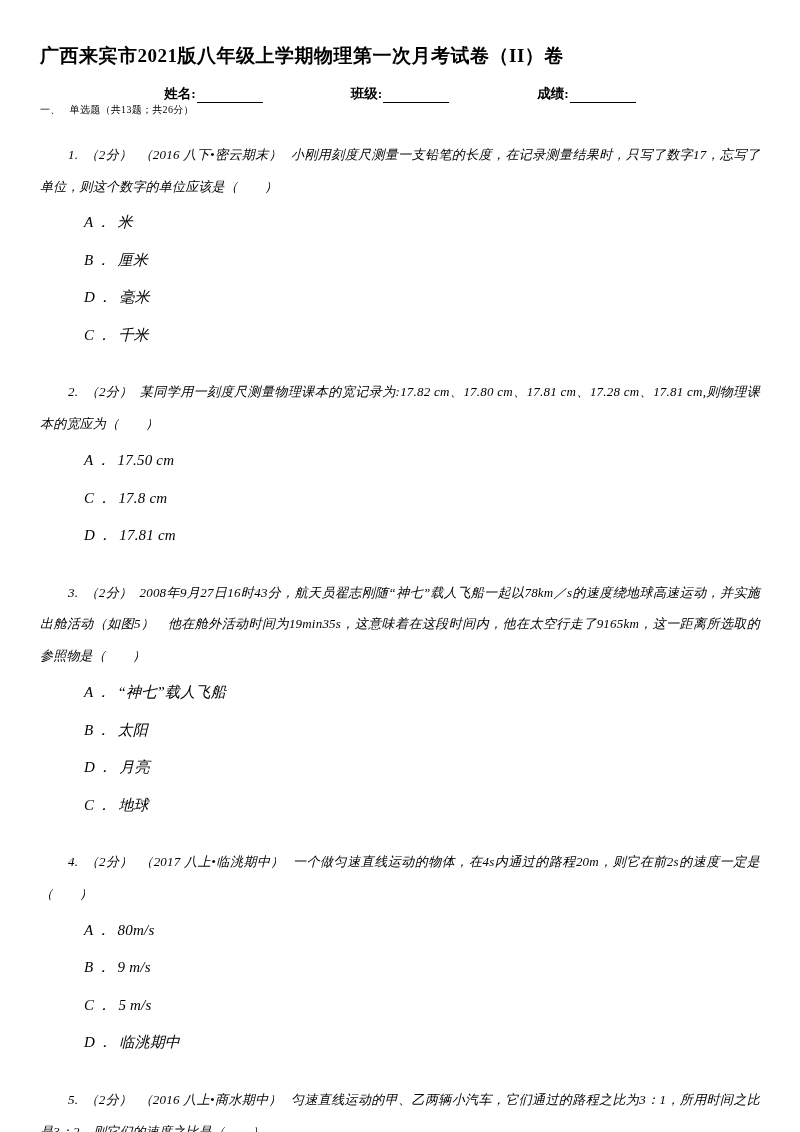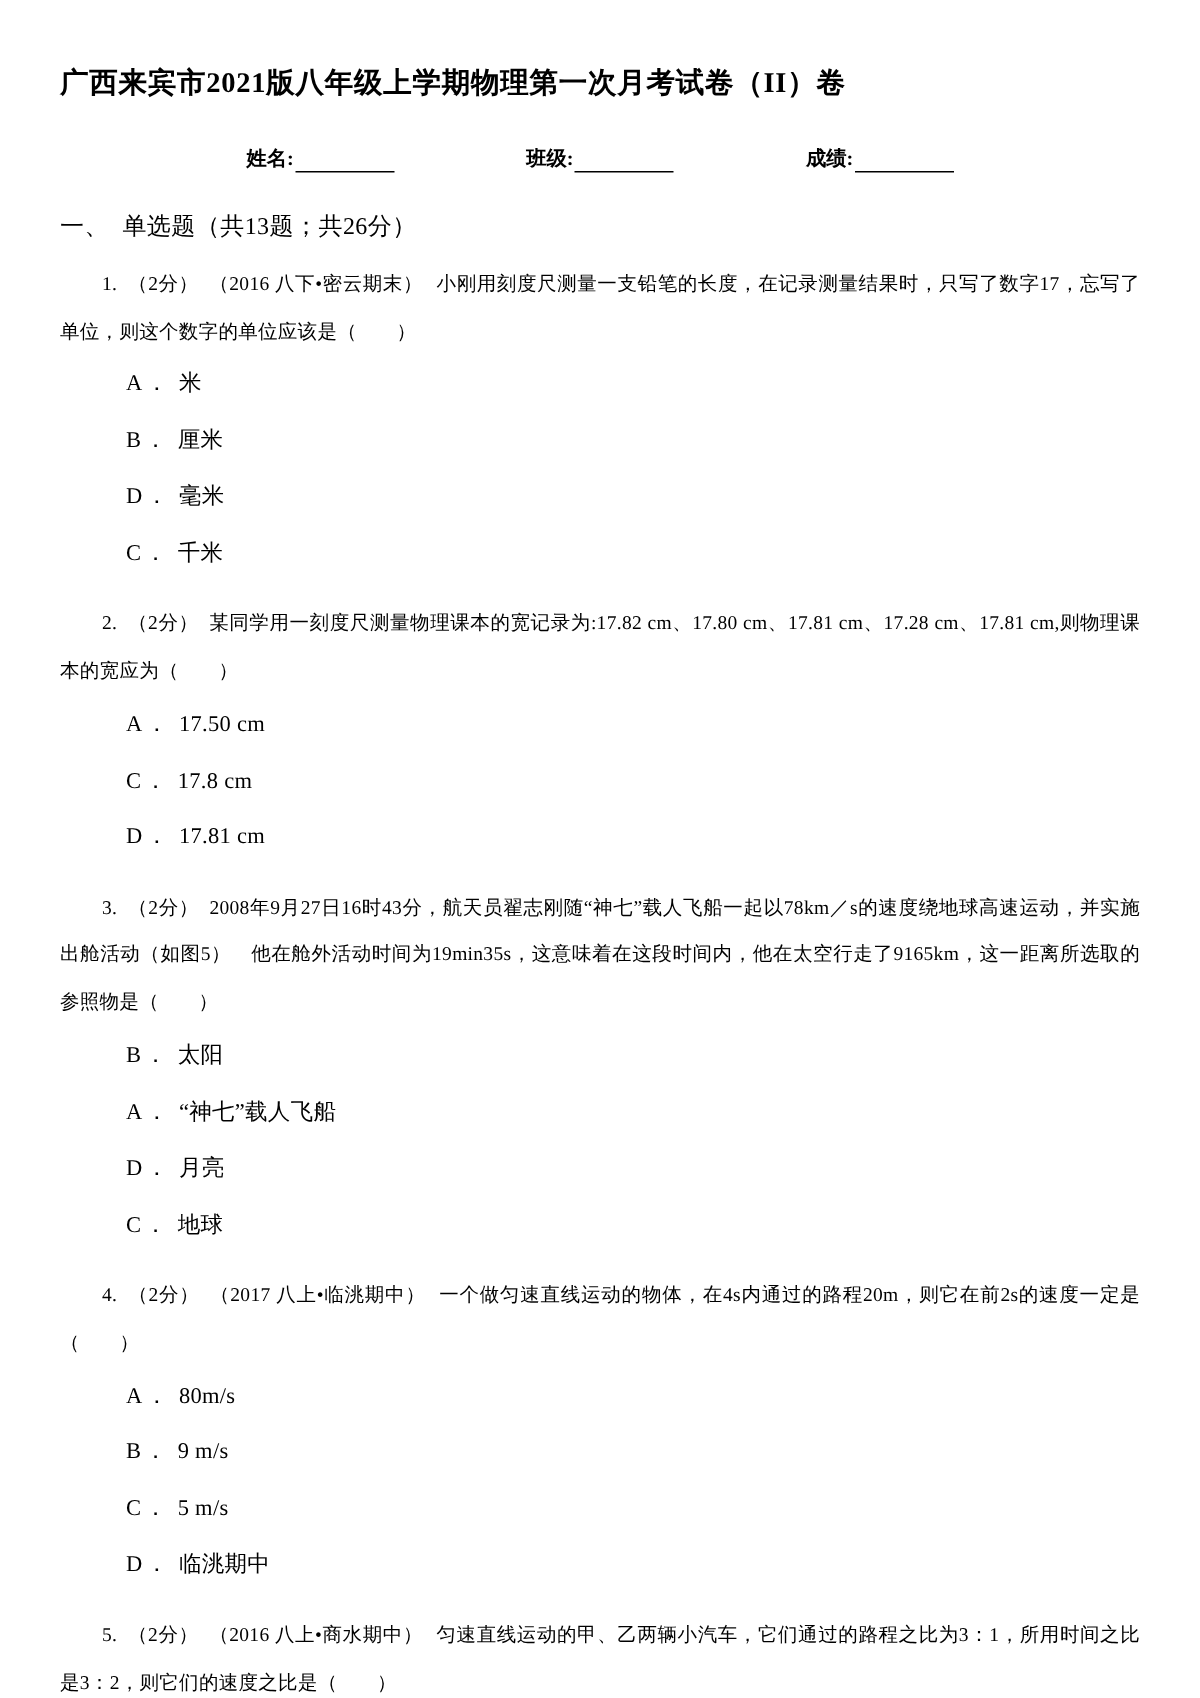--- a/index.html
+++ b/index.html
@@ -27,50 +27,50 @@
     font-weight: bold;
     letter-spacing: 0.5px;
     margin-top: 44px;
     margin-bottom: 0;
     line-height: 1.3;
   }
   .field-row {
     display: flex;
     justify-content: center;
     gap: 88px;
-    margin-top: 28px;
+    margin-top: 16px;
     font-size: 13.5px;
     font-weight: bold;
   }
   .field {
     display: inline-flex;
     align-items: flex-end;
     white-space: nowrap;
   }
   .field-label {
     font-weight: bold;
   }
   .field-blank {
     display: inline-block;
     width: 66px;
     border-bottom: 1.4px solid #000;
     height: 13px;
     margin-left: 1px;
   }
   .section-header {
-    font-size: 16px;
-    margin-top: 26px;
+    font-size: 10px;
     margin-bottom: 4px;
     letter-spacing: 0.3px;
   }
   .section-header .sec-num {
     margin-right: 9px;
   }
   .question {
-    margin-top: 11px;
+    margin-top: 22px;
+    font-style: italic;
   }
   .q-text {
     font-size: 13px;
     line-height: 2.45;
     text-align: justify;
     text-indent: 28px;
     letter-spacing: 0.2px;
   }
   .q-num {
     margin-right: 7px;
@@ -144,22 +144,22 @@
       <div class="option"><span class="opt-letter">C</span><span class="opt-dot">．</span><span>17.8 cm</span></div>
       <div class="option"><span class="opt-letter">D</span><span class="opt-dot">．</span><span>17.81 cm</span></div>
     </div>
   </div>
 
   <div class="question">
     <div class="q-text">
       <span class="q-num">3.</span><span class="q-score">（2分）</span><span>2008年9月27日16时43分，航天员翟志刚随“神七”载人飞船一起以78km／s的速度绕地球高速运动，并实施出舱活动（如图5）　他在舱外活动时间为19min35s，这意味着在这段时间内，他在太空行走了9165km，这一距离所选取的参照物是（　　）</span>
     </div>
     <div class="options">
+      <div class="option"><span class="opt-letter">A</span><span class="opt-dot">．</span><span>“神七”载人飞船</span></div>
       <div class="option"><span class="opt-letter">B</span><span class="opt-dot">．</span><span>太阳</span></div>
-      <div class="option"><span class="opt-letter">A</span><span class="opt-dot">．</span><span>“神七”载人飞船</span></div>
       <div class="option"><span class="opt-letter">D</span><span class="opt-dot">．</span><span>月亮</span></div>
       <div class="option"><span class="opt-letter">C</span><span class="opt-dot">．</span><span>地球</span></div>
     </div>
   </div>
 
   <div class="question">
     <div class="q-text">
       <span class="q-num">4.</span><span class="q-score">（2分）</span><span class="q-source">（2017 八上•临洮期中）</span><span>一个做匀速直线运动的物体，在4s内通过的路程20m，则它在前2s的速度一定是（　　）</span>
     </div>
     <div class="options">

